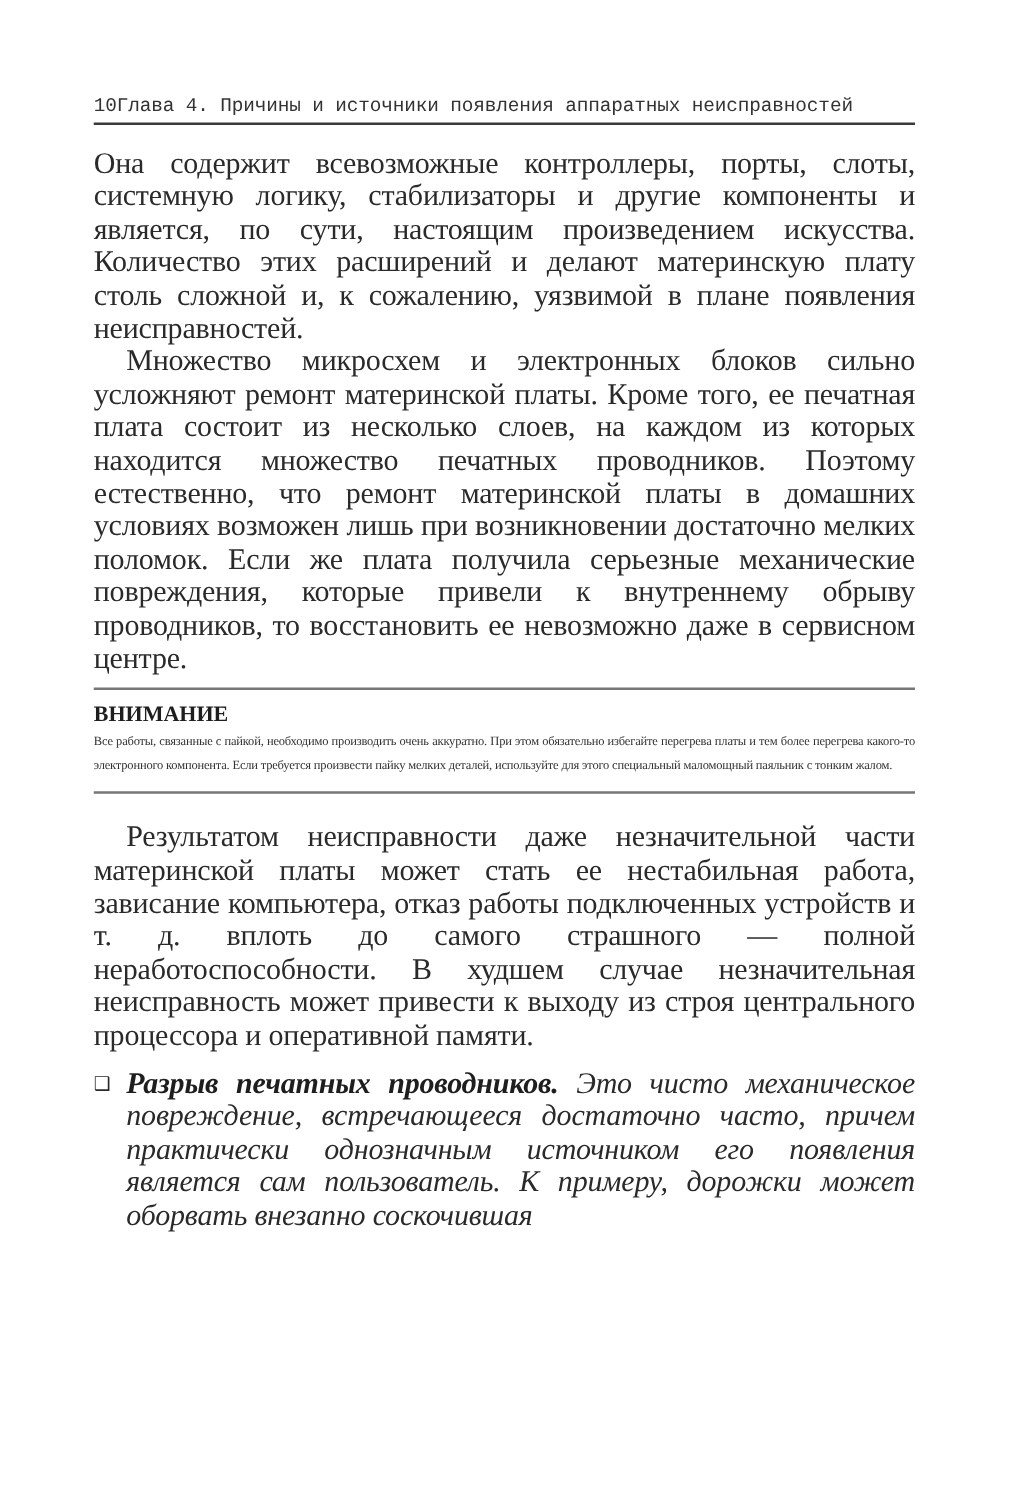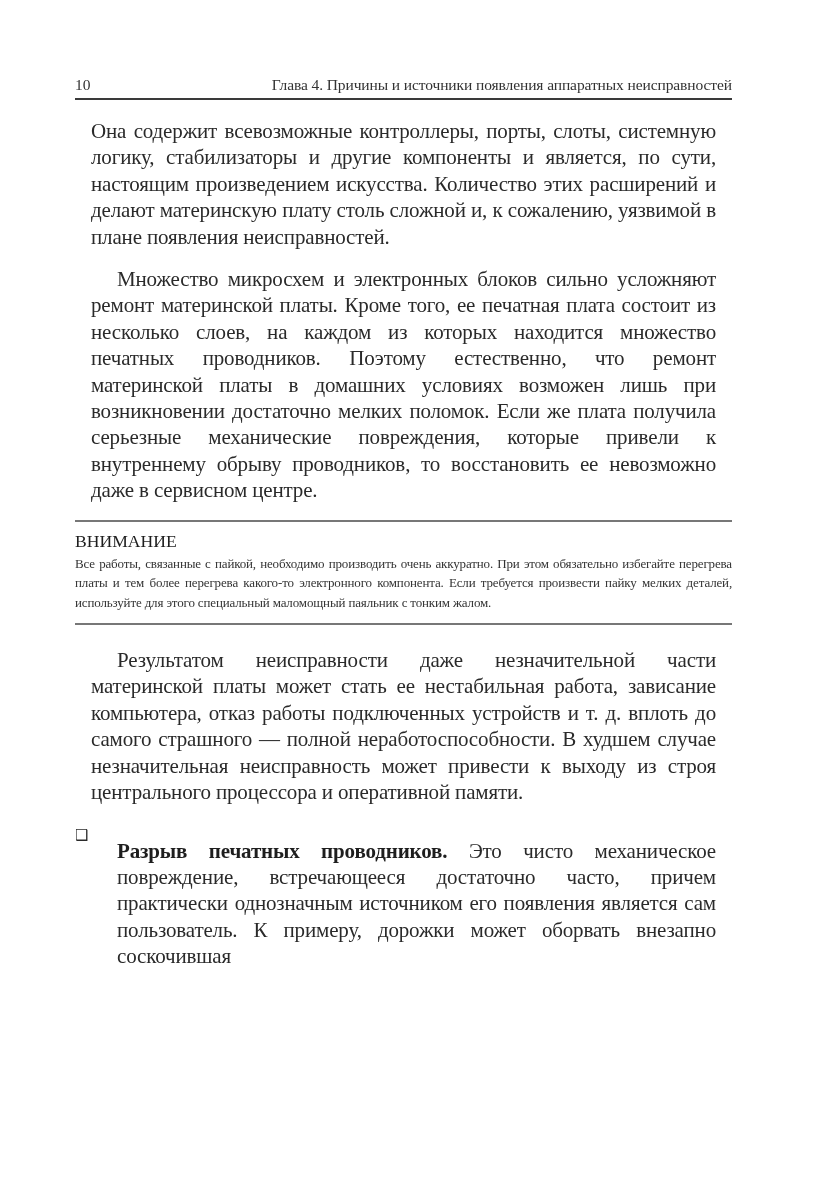--- a/index.html
+++ b/index.html
@@ -5,56 +5,56 @@
     html, body { margin: 0; padding: 0; background: #ffffff; }
     body {
       width: 817px; height: 1200px; position: relative; overflow: hidden;
       color: #2a2a2a;
       font-family: "Liberation Serif", "DejaVu Serif", serif;
     }
     .page {
       position: absolute; left: 75px; top: 76px; width: 657px;
     }
     .running-head {
-      display: flex; justify-content: space-between; align-items: baseline;
-      font-family: Liberation Serif, serif;
+      display: flex; justify-content: flex-start; align-items: baseline;
+      font-family: Liberation Mono, monospace;
       font-size: 15.5px; color: #333;
       padding-bottom: 4px;
       border-bottom: 2.5px solid #3a3a3a;
       letter-spacing: -0.1px;
     }
     .running-head .num { padding-left: 0; }
     .content { margin-top: 18px; }
     p {
-      margin: 16px; font-size: 21px; line-height: 26.4px;
+      margin: 0; font-size: 24px; line-height: 26.4px;
       text-align: justify; letter-spacing: -0.15px;
       hyphens: manual;
     }
     p.indent { text-indent: 26px; }
     .note {
       margin-top: 9px; margin-bottom: 22px;
       border-top: 2px solid #777;
       border-bottom: 2px solid #777;
       padding: 8px 0 10px 0;
     }
     .note-title {
-      font-weight: normal; font-size: 17.6px; line-height: 22px;
+      font-weight: bold; font-size: 17.6px; line-height: 22px;
       color: #1e1e1e; margin-bottom: 2px;
     }
     .note-body {
-      margin: 0; font-size: 13px; line-height: 19.8px; text-align: justify;
+      margin: 0; font-size: 10px; line-height: 19.8px; text-align: justify;
       color: #333;
     }
     .list { margin-top: 12px; }
     .list-item { display: flex; }
     .bullet {
       flex: 0 0 26px; font-family: "DejaVu Sans", sans-serif;
       font-size: 15px; line-height: 26.4px; color: #2a2a2a;
     }
-    .list-item p { flex: 1; }
+    .list-item p { flex: 1; font-style: italic; }
     .lead { font-weight: bold; color: #1e1e1e; }
   </style>
 </head>
 <body>
 
 <div class="page">
   <div class="running-head">
     <span class="num">10</span>
     <span>Глава 4. Причины и источники появления аппаратных неисправностей</span>
   </div>

